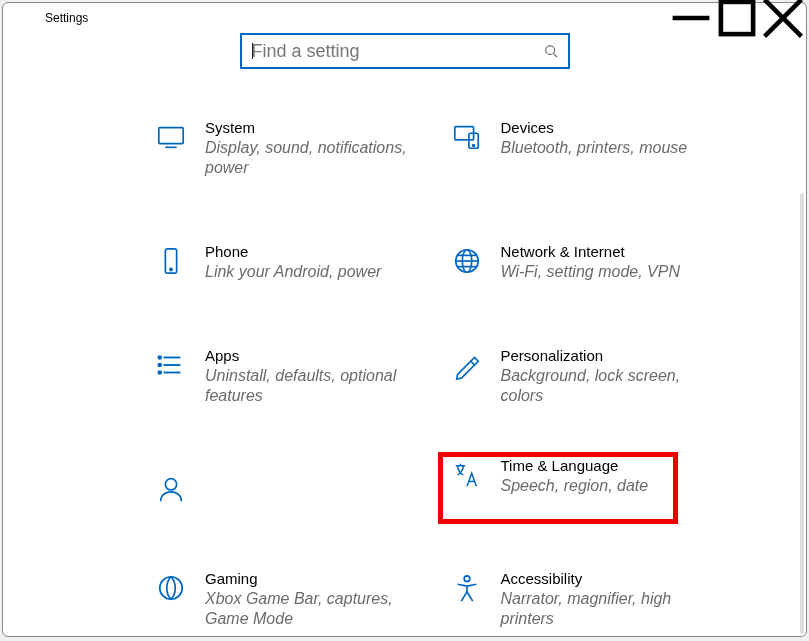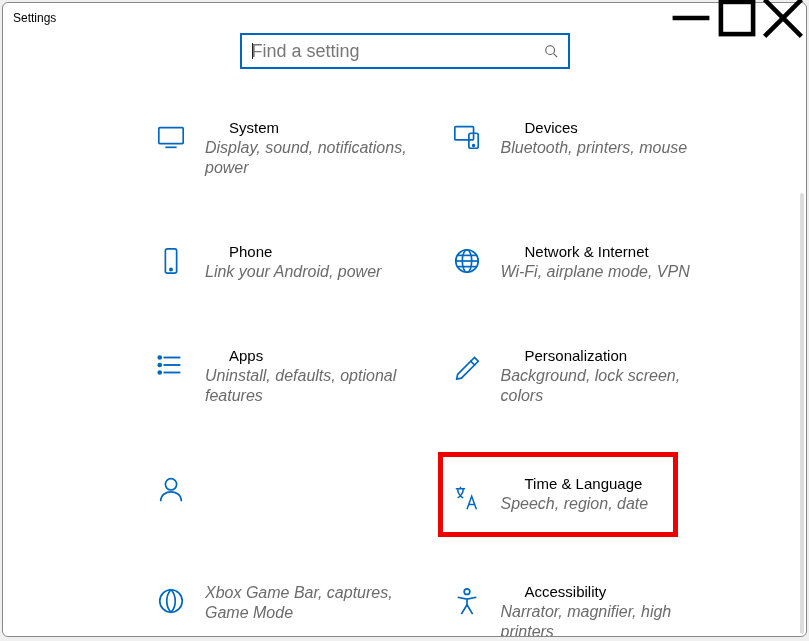--- a/index.html
+++ b/index.html
@@ -20,20 +20,21 @@
       display: flex;
       flex-direction: column;
       position: relative;
     }
     .titlebar {
       height: 30px;
       display: flex;
       align-items: center;
       justify-content: space-between;
       padding-left: 10px;
+      margin-left: 32px;
     }
     .title-text {
       font-size: 12px;
       color: #000;
     }
     .win-controls {
       display: flex;
       height: 100%;
     }
     .win-btn {
@@ -92,40 +93,38 @@
     .tile {
       display: flex;
       align-items: flex-start;
       gap: 18px;
       cursor: pointer;
       width: 260px;
     }
     .tile.highlighted {
       outline: 5px solid #ef0000;
       outline-offset: 0;
-      padding: 18px 8px;
+      padding: 0 8px;
       margin: -14px -8px;
       width: 230px;
-      align-items: flex-end;
     }
     .icon-slot {
       width: 32px;
       height: 32px;
       flex: none;
       color: #0067c0;
       display:flex; align-items:center; justify-content:center;
       margin-top: 2px;
     }
     .icon-slot svg { width: 30px; height: 30px; }
     .tile-text { flex: 1; }
     .tile-title {
       font-size: 15px;
       color: #000;
       margin-bottom: 2px;
-      margin-left: 24px;
     }
     .tile-sub {
       font-size: 16px;
       color: #6b6b6b;
       line-height: 1.25;
       font-style: italic;
     }
     .scrollbar-track {
       position:absolute; right:2px; top:190px; bottom:2px; width:4px;
       background:#ddd; border-radius:2px;
@@ -220,21 +219,21 @@
           <svg viewBox="0 0 32 32" fill="none" stroke="currentColor" stroke-width="1.8">
               <circle cx="16" cy="16" r="12"></circle>
               <ellipse cx="16" cy="16" rx="5" ry="12"></ellipse>
               <line x1="4" y1="16" x2="28" y2="16"></line>
               <line x1="6" y1="10" x2="26" y2="10"></line>
               <line x1="6" y1="22" x2="26" y2="22"></line>
             </svg>
         </span>
         <div class="tile-text">
           <div class="tile-title">Network &amp; Internet</div>
-          <div class="tile-sub">Wi-Fi, airplane mode, VPN</div>
+          <div class="tile-sub">Wi-Fi, setting mode, VPN</div>
         </div>
       </div>
 
       <div class="tile">
         <span class="icon-slot">
           <svg viewBox="0 0 32 32" fill="none" stroke="currentColor" stroke-width="2">
               <line x1="8" y1="8" x2="26" y2="8"></line>
               <line x1="8" y1="16" x2="26" y2="16"></line>
               <line x1="8" y1="24" x2="26" y2="24"></line>
               <circle cx="4" cy="8" r="1.5" fill="currentColor"></circle>
@@ -284,20 +283,21 @@
       </div>
 
       <div class="tile">
         <span class="icon-slot">
           <svg viewBox="0 0 32 32" fill="none" stroke="currentColor" stroke-width="1.8">
               <circle cx="16" cy="16" r="12"></circle>
               <path d="M16 4 C10 10 10 22 16 28 C22 22 22 10 16 4Z"></path>
             </svg>
         </span>
         <div class="tile-text">
+          <div class="tile-title">Gaming</div>
           <div class="tile-sub">Xbox Game Bar, captures, Game Mode</div>
         </div>
       </div>
 
       <div class="tile">
         <span class="icon-slot">
           <svg viewBox="0 0 32 32" fill="none" stroke="currentColor" stroke-width="1.8">
               <circle cx="16" cy="6" r="3"></circle>
               <path d="M6 12 L16 14 L26 12 M16 14 L16 20 M16 20 L10 30 M16 20 L22 30"></path>
             </svg>

